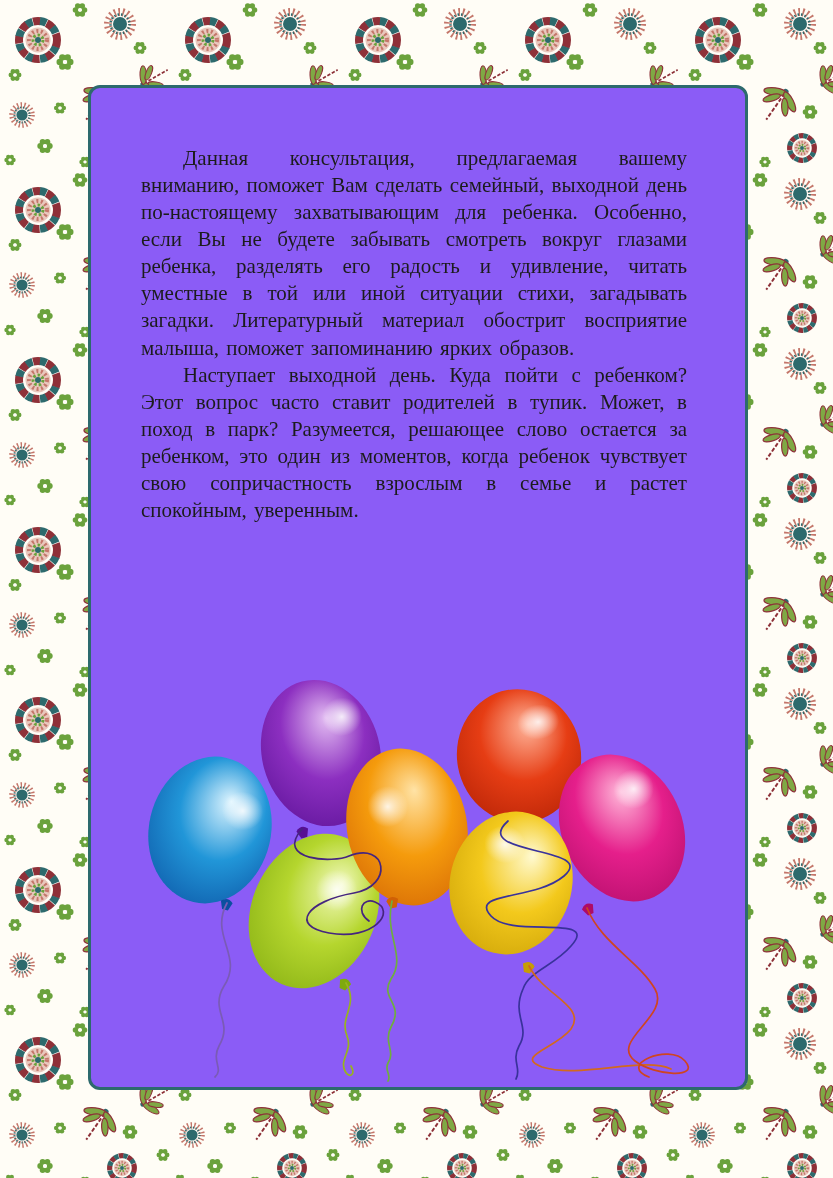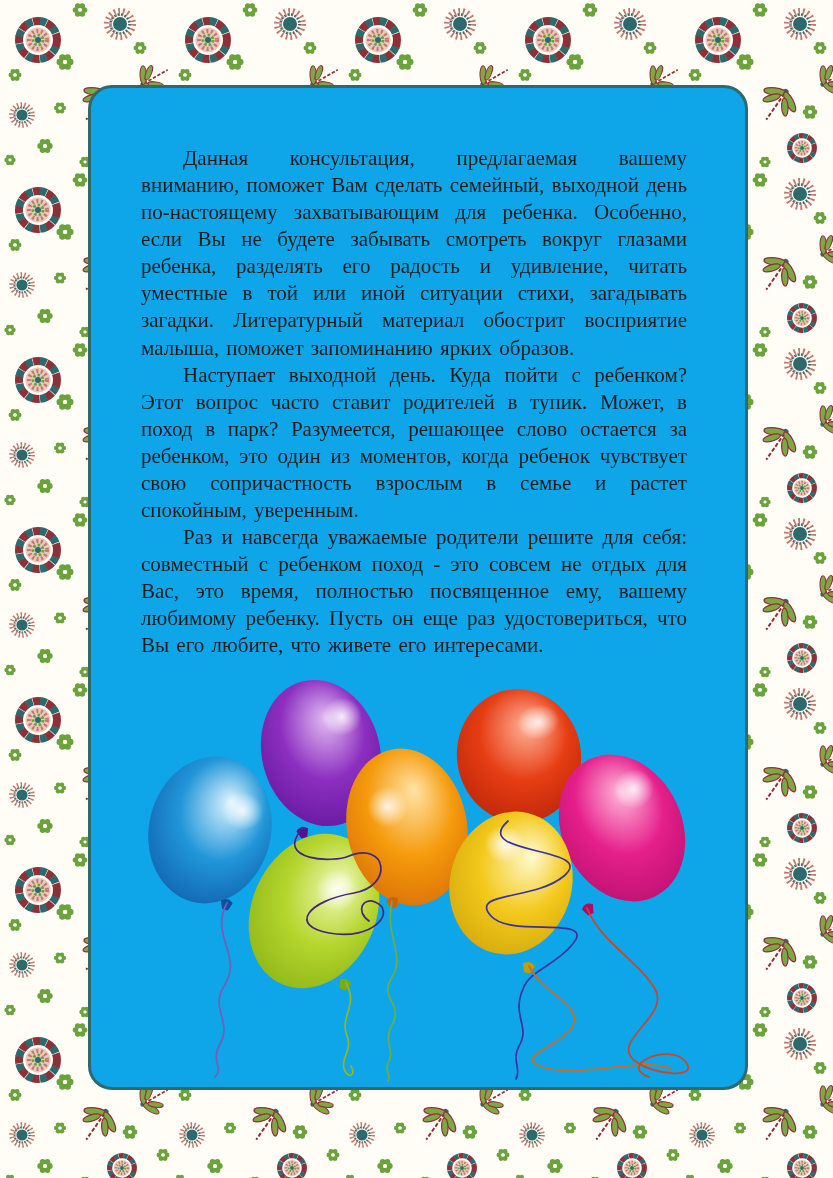--- a/index.html
+++ b/index.html
@@ -4,22 +4,22 @@
 <style>
   html,body{margin:0;padding:0}
   body{
     width:833px;height:1178px;position:relative;overflow:hidden;
     background:#fffdf6;
     font-family:"Liberation Serif","DejaVu Serif",serif;
   }
   .bg-pattern{position:absolute;left:0;top:0;width:833px;height:1178px;display:block}
   .panel{
     position:absolute;left:88px;top:85px;width:660px;height:1005px;
-    box-sizing:border-box;background:#0ea5e9;
-    border:3px solid #2d6a6d;border-radius:24px;
+    box-sizing:border-box;background:#8b5cf6;
+    border:3px solid #2d6a6d;border-radius:12px;
   }
   .text-block{
     padding:57px 58px 0 50px;
     text-align:justify;
     font-size:21px;line-height:1.29;color:#1c1c1c;
   }
   .text-block p{margin:0;text-indent:42px;word-spacing:2px}
   #balloons{position:absolute;left:48px;top:583px;width:580px;height:412px;display:block}
 </style>
 </head>
@@ -79,21 +79,20 @@
       <use href="#flw" transform="translate(60,108) scale(0.75)"></use>
     </pattern>
   </defs>
   <rect width="833" height="1178" fill="url(#bgpat)"></rect>
 </svg>
 
 <main class="panel">
   <section class="text-block">
     <p>Данная консультация, предлагаемая вашему вниманию, поможет Вам сделать семейный, выходной день по-настоящему захватывающим для ребенка. Особенно, если Вы не будете забывать смотреть вокруг глазами ребенка, разделять его радость и удивление, читать уместные в той или иной ситуации стихи, загадывать загадки. Литературный материал обострит восприятие малыша, поможет запоминанию ярких образов.</p>
     <p>Наступает выходной день. Куда пойти с ребенком? Этот вопрос часто ставит родителей в тупик. Может, в поход в парк? Разумеется, решающее слово остается за ребенком, это один из моментов, когда ребенок чувствует свою сопричастность взрослым в семье и растет спокойным, уверенным.</p>
-    <p>Раз и навсегда уважаемые родители решите для себя: совместный с ребенком поход - это совсем не отдых для Вас, это время, полностью посвященное ему, вашему любимому ребенку. Пусть он еще раз удостовериться, что Вы его любите, что живете его интересами.</p>
   </section>
   <svg id="balloons" viewBox="0 0 580 412" aria-hidden="true">
       <defs>
         <radialGradient id="bgrad0" cx="0.5" cy="0.42" fx="0.62" fy="0.28" r="0.78">
           <stop offset="0" stop-color="#dff5ff"></stop>
           <stop offset="0.45" stop-color="#2196d8"></stop>
           <stop offset="1" stop-color="#0b4fa0"></stop>
         </radialGradient>
         <radialGradient id="bgrad1" cx="0.5" cy="0.42" fx="0.62" fy="0.28" r="0.78">
           <stop offset="0" stop-color="#e3bdf2"></stop>

